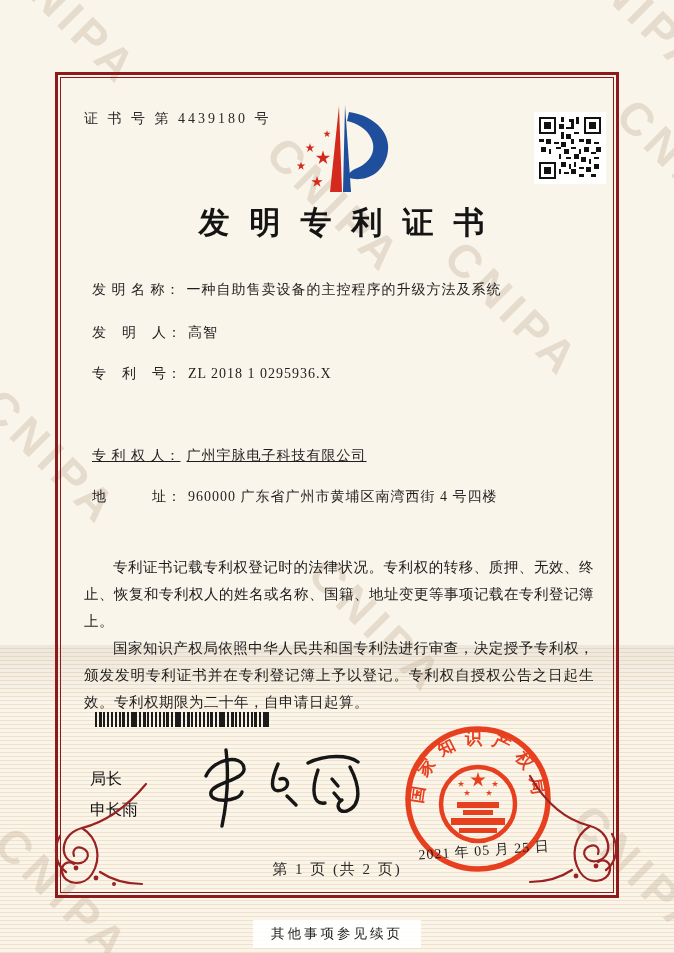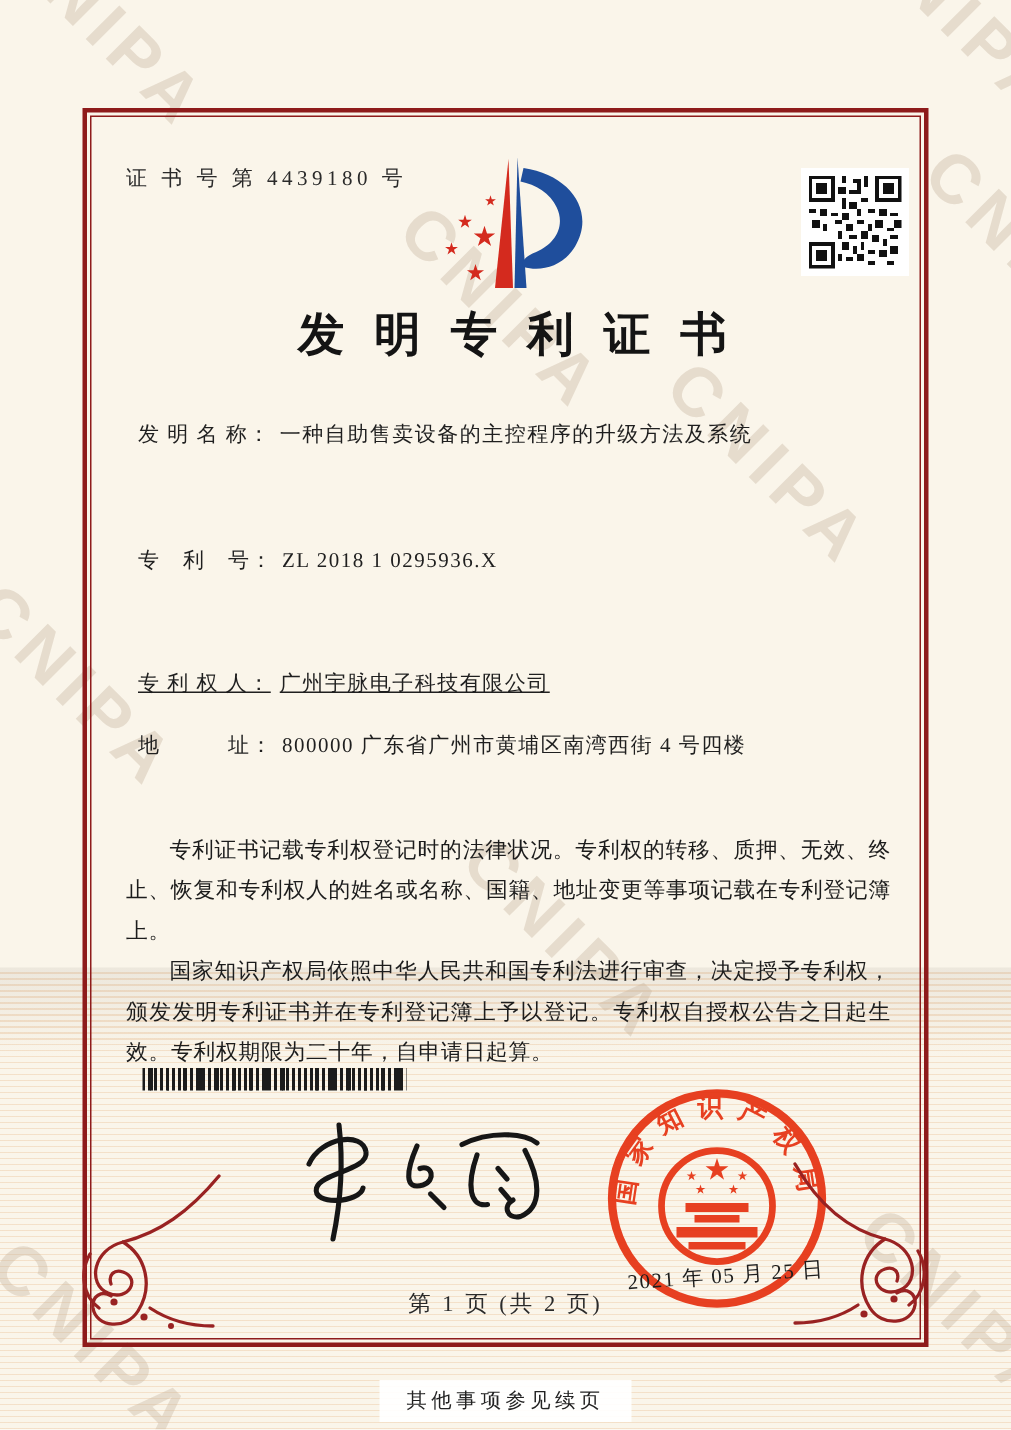--- a/index.html
+++ b/index.html
@@ -172,37 +172,44 @@
             <rect x="21" y="23" width="2" height="1"></rect>
         </g>
       </svg>
     </div>
 
     <div class="title">发明专利证书</div>
 
     <div class="row" style="top:281px;">
       <span class="lab">发 明 名 称：</span><span class="val">一种自助售卖设备的主控程序的升级方法及系统</span>
     </div>
+    <div class="row" style="top:324px;">
+      <span class="lab">发　明　人：</span><span class="val">高智</span>
+    </div>
     <div class="row" style="top:365px;">
       <span class="lab">专　利　号：</span><span class="val">ZL 2018 1 0295936.X</span>
     </div>
     <div class="row" style="top:447px;text-decoration:underline;">
       <span class="lab">专 利 权 人：</span><span class="val">广州宇脉电子科技有限公司</span>
     </div>
     <div class="row" style="top:488px;">
-      <span class="lab">地　　　址：</span><span class="val">800000 广东省广州市黄埔区南湾西街 4 号四楼</span>
+      <span class="lab">地　　　址：</span><span class="val">960000 广东省广州市黄埔区南湾西街 4 号四楼</span>
     </div>
 
     <div class="body-text">
       <p>专利证书记载专利权登记时的法律状况。专利权的转移、质押、无效、终止、恢复和专利权人的姓名或名称、国籍、地址变更等事项记载在专利登记簿上。</p>
       <p>国家知识产权局依照中华人民共和国专利法进行审查，决定授予专利权，颁发发明专利证书并在专利登记簿上予以登记。专利权自授权公告之日起生效。专利权期限为二十年，自申请日起算。</p>
     </div>
 
     <div class="barcode"></div>
 
+    <div class="director">
+      <div>局长</div>
+      <div>申长雨</div>
+    </div>
 
     <svg class="signature" width="182" height="84" viewBox="0 0 182 84">
       <g fill="none" stroke="#161616" stroke-width="3.4" stroke-linecap="round" stroke-linejoin="round">
         <path d="M14,30 C22,12 50,8 52,22 C54,34 22,36 19,46 C16,58 48,56 50,46"></path>
         <path d="M34,4 C37,30 35,56 30,80"></path>
         <path d="M86,18 C79,34 77,48 90,44 C99,41 96,30 88,33"></path>
         <path d="M95,50 L104,59"></path>
         <path d="M116,17 C134,8 157,9 166,16"></path>
         <path d="M126,24 C119,44 121,59 133,57"></path>
         <path d="M158,21 C168,40 170,59 155,65 C146,67 143,58 150,54"></path>

